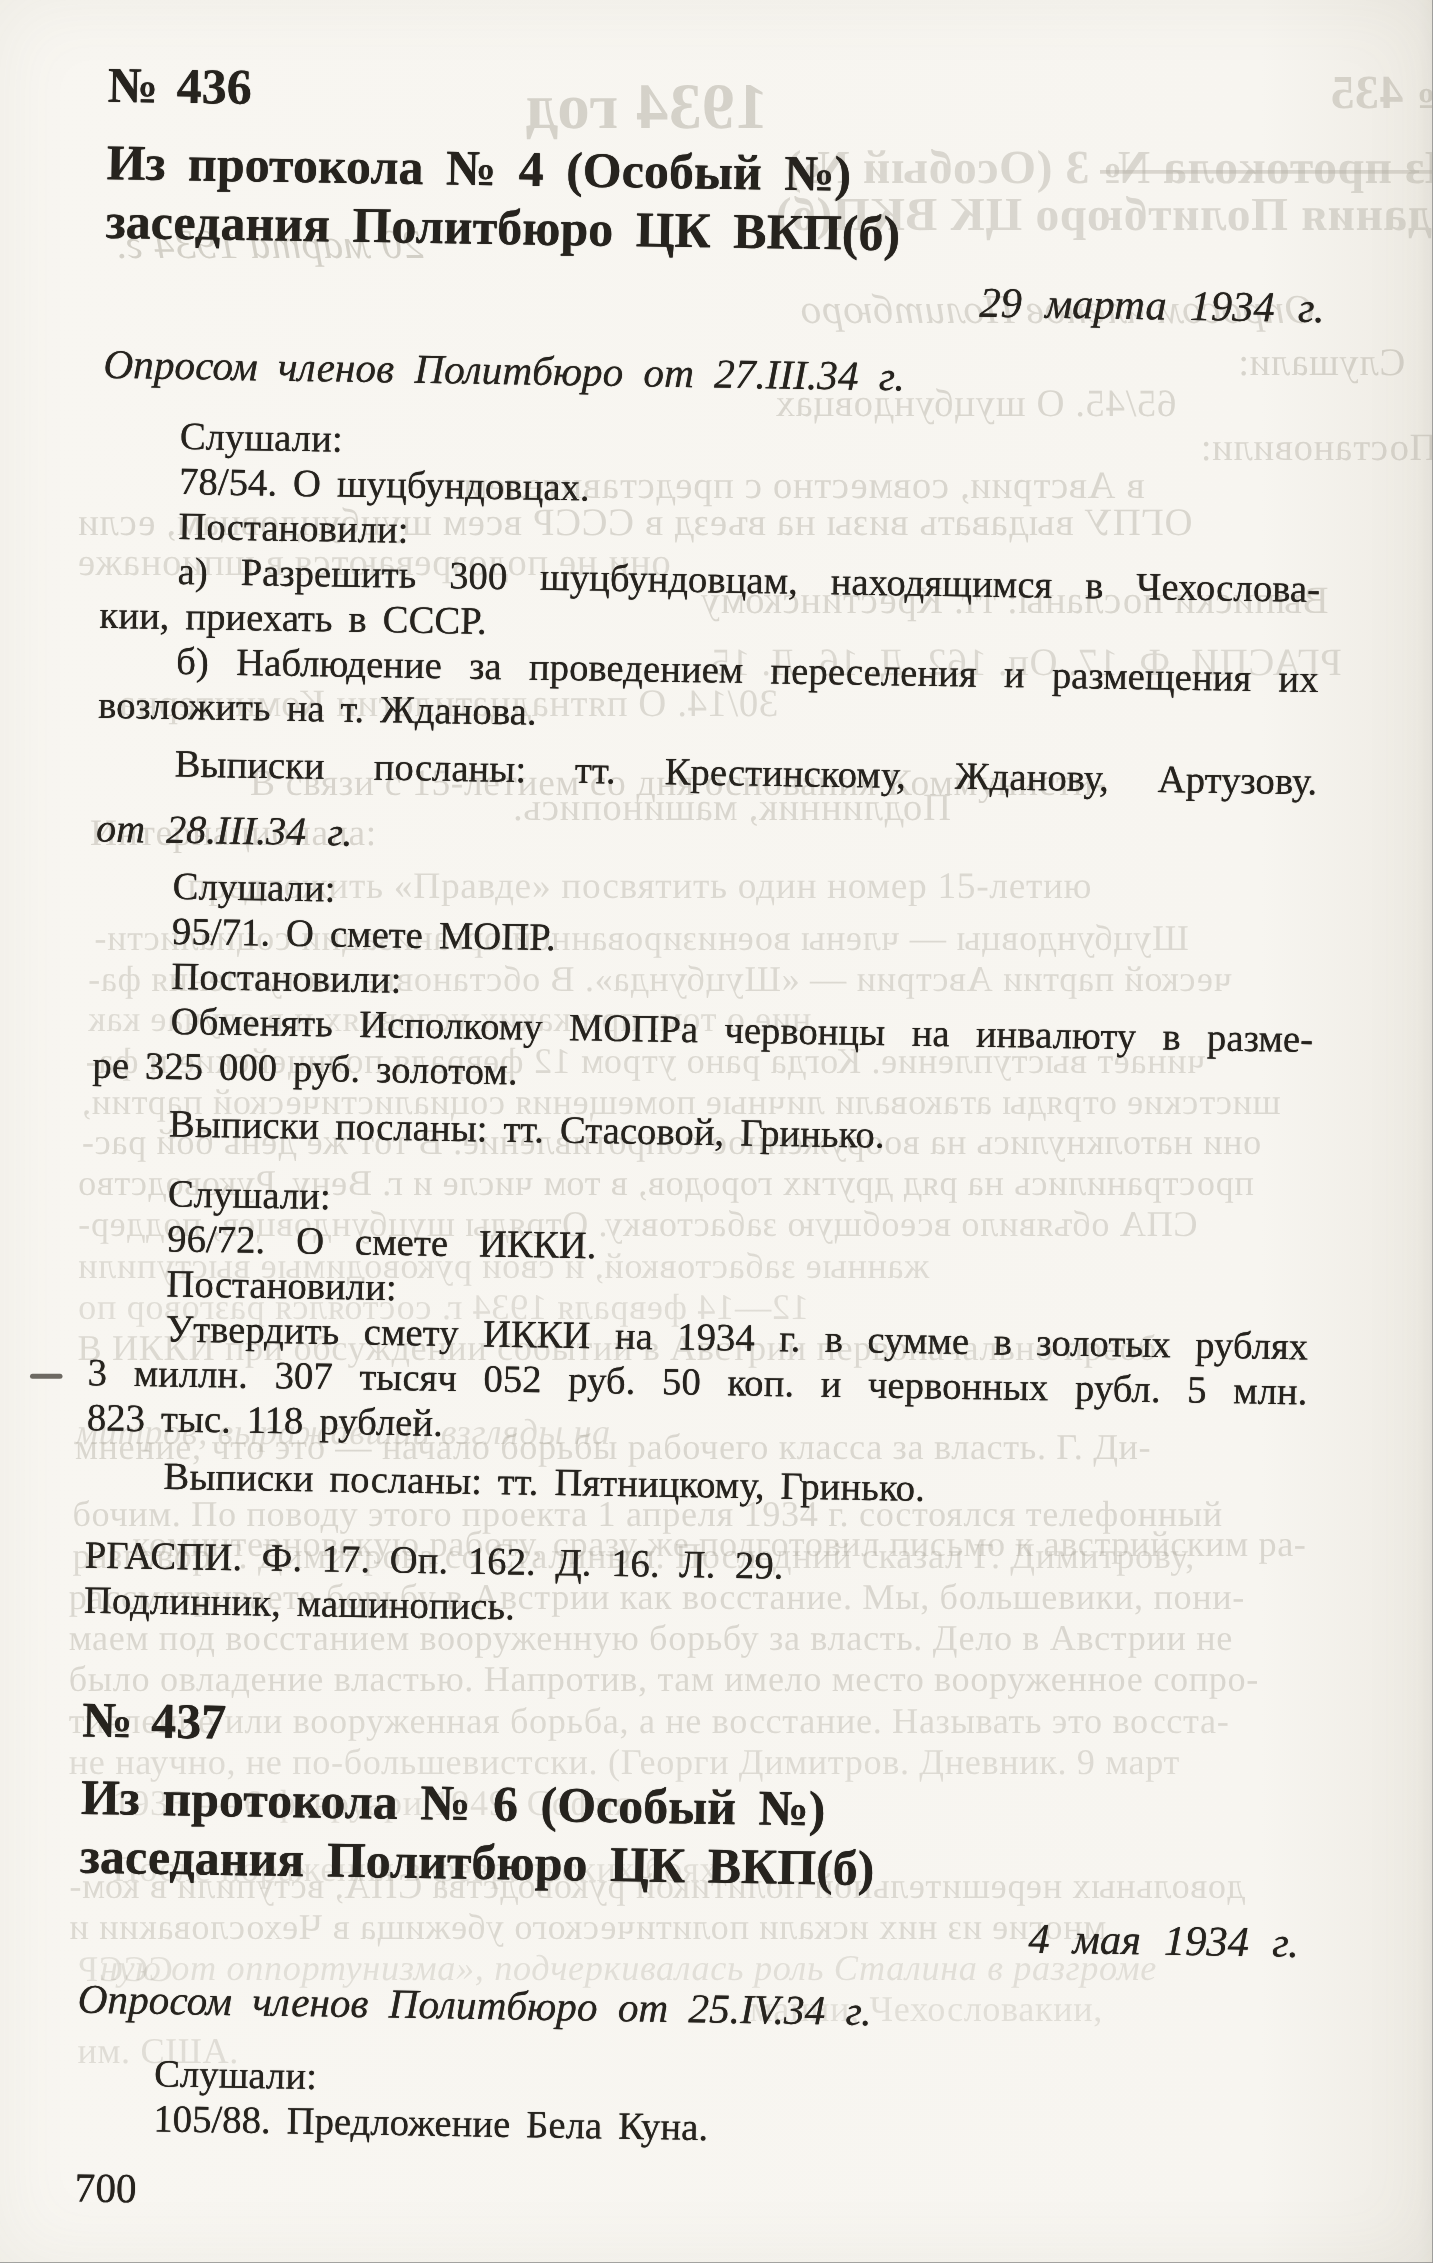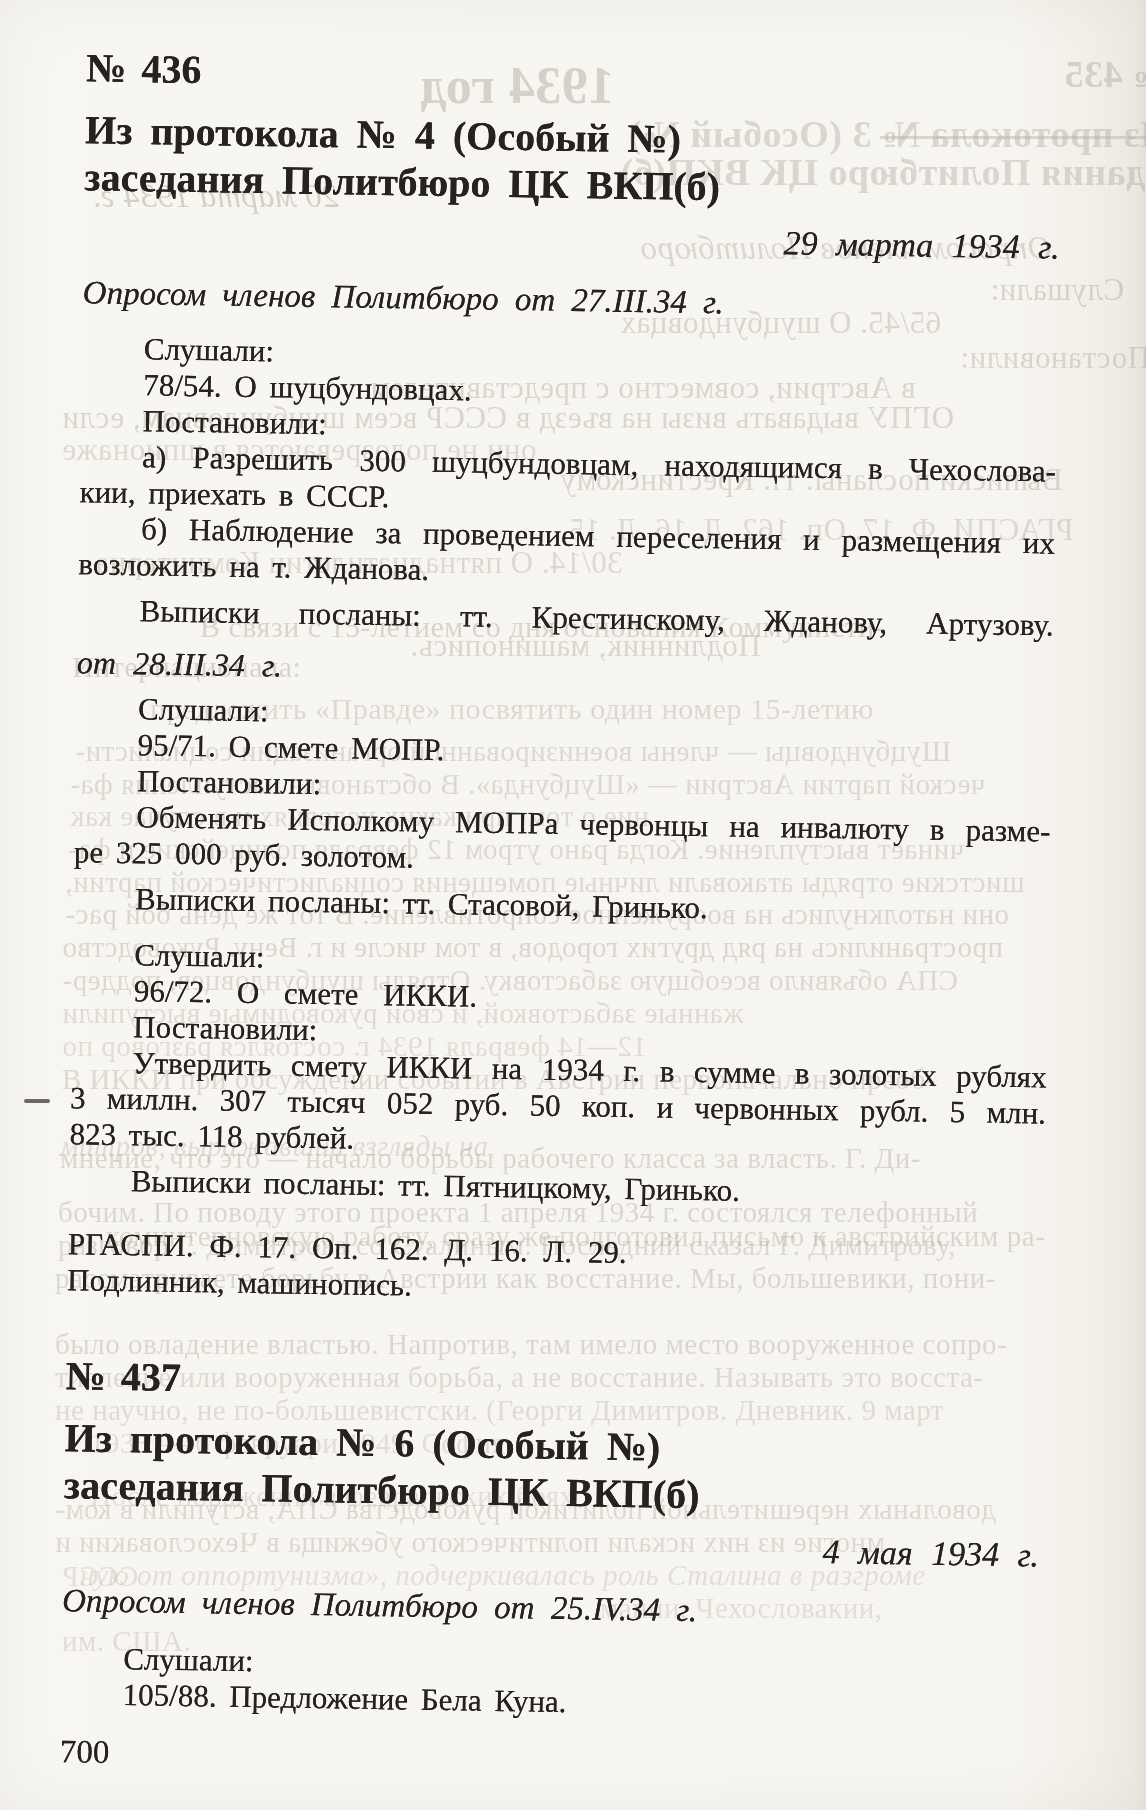--- a/index.html
+++ b/index.html
@@ -88,20 +88,21 @@
       <span style="left: 62px; top: 964px; font-size: 29px; opacity: 0.3; transform: scaleX(-1);">СПА объявило всеобщую забастовку. Отряды шуцбундовцев, поддер-</span>
       <span style="left: 62px; top: 997px; font-size: 29px; opacity: 0.28; transform: scaleX(-1);">жанные забастовкой, и свои руководимые выступили</span>
       <span style="left: 62px; top: 1030px; font-size: 29px; opacity: 0.26; transform: scaleX(-1);">12—14 февраля 1934 г. состоялся разговор по</span>
       <span style="left: 62px; top: 1063px; font-size: 29px; opacity: 0.3;">В ИККИ при обсуждении событий в Австрии первоначально преоб-</span>
       <span style="left: 60px; top: 1142px; font-size: 29px; opacity: 0.32;">мнение, что это — начало борьбы рабочего класса за власть. Г. Ди-</span>
       <span style="left: 60px; top: 1130px; font-size: 29px; opacity: 0.28; font-style: italic;">митров, выражавший взгляды на</span>
       <span style="left: 58px; top: 1220px; font-size: 29px; opacity: 0.32; margin-left: 48px;">коминтерновскую работу, сразу же подготовил письмо к австрийским ра-</span>
       <span style="left: 58px; top: 1196px; font-size: 29px; opacity: 0.32;">бочим. По поводу этого проекта 1 апреля 1934 г. состоялся телефонный</span>
       <span style="left: 55px; top: 1262px; font-size: 29px; opacity: 0.32;">рассматриваете борьбу в Австрии как восстание. Мы, большевики, пони-</span>
       <span style="left: 58px; top: 1229px; font-size: 29px; opacity: 0.3;">разговор Г. Димитрова со Сталиным. Последний сказал Г. Димитрову,</span>
+      <span style="left: 55px; top: 1295px; font-size: 29px; opacity: 0.32;">маем под восстанием вооруженную борьбу за власть. Дело в Австрии не</span>
       <span style="left: 55px; top: 1328px; font-size: 29px; opacity: 0.32;">было овладение властью. Напротив, там имело место вооруженное сопро-</span>
       <span style="left: 55px; top: 1361px; font-size: 29px; opacity: 0.3;">тивление или вооруженная борьба, а не восстание. Называть это восста-</span>
       <span style="left: 55px; top: 1394px; font-size: 29px; opacity: 0.28;">не научно, не по-большевистски. (Георги Димитров. Дневник. 9 март</span>
       <span style="left: 90px; top: 1427px; font-size: 29px; opacity: 0.26;">1933 — 6 февруари 1949. София</span>
       <span style="left: 90px; top: 1460px; font-size: 29px; opacity: 0.24; margin-top: 20px;">После поражения в февральских боях</span>
       <span style="left: 55px; top: 1493px; font-size: 29px; opacity: 0.3; transform: scaleX(-1);">довольных нерешительной политикой руководства СПА, вступили в ком-</span>
       <span style="left: 55px; top: 1526px; font-size: 29px; opacity: 0.3; transform: scaleX(-1);">многие из них искали политического убежища в Чехословакии и</span>
       <span style="left: 62px; top: 1560px; font-size: 29px; opacity: 0.24; transform: scaleX(-1);">СССР</span>
       <span style="left: 80px; top: 1559px; font-size: 29px; opacity: 0.24; font-style: italic;">ную от оппортунизма», подчеркивалась роль Сталина в разгроме</span>
       <span style="left: 600px; top: 1592px; font-size: 29px; opacity: 0.24;">мании, Чехословакии,</span>

